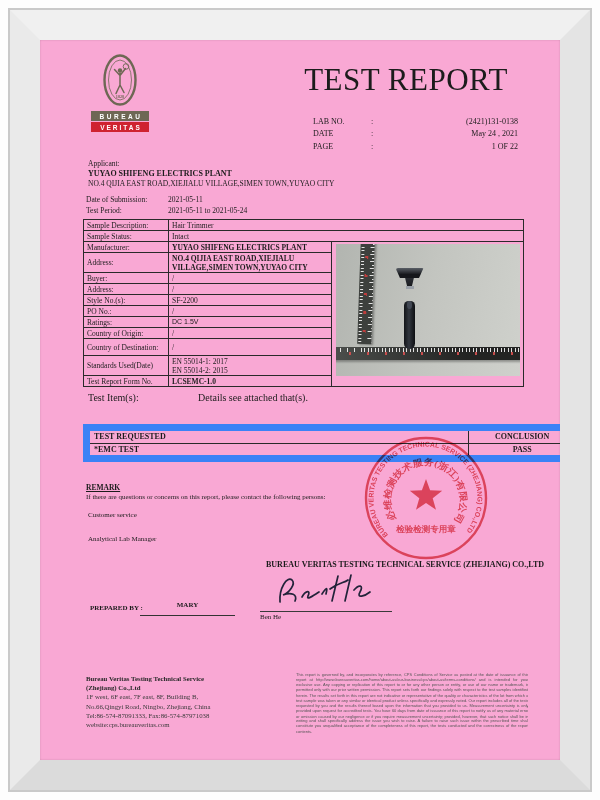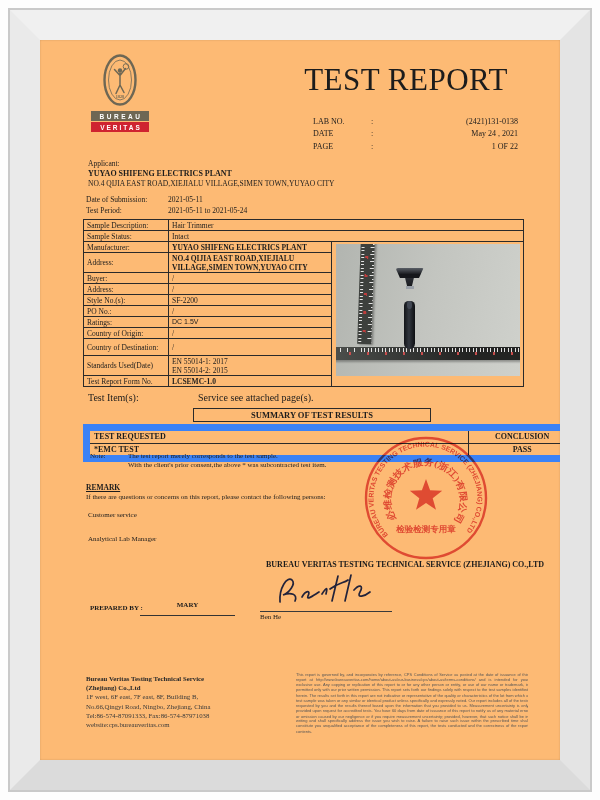--- a/index.html
+++ b/index.html
@@ -7,21 +7,21 @@
   .scene { width:600px; height:800px; background:#fdfdfd; padding:10px; }
   .frame-bevel {
     width:100%; height:100%;
     border:30px solid;
     border-color:#f0f0f0 #e4e4e4 #dbdbdb #eaeaea;
     outline:2px solid #c9c9c9;
     box-shadow: inset 0 0 3px rgba(0,0,0,.25);
   }
   .paper {
     position:relative; width:100%; height:100%;
-    background:#fdba74; color:#1c1c1c;
+    background:#f9a8d4; color:#1c1c1c;
     box-shadow: inset 0 0 2px rgba(0,0,0,.18);
     overflow:hidden;
   }
   .abs { position:absolute; }
 
   
   .logo { left:51px; top:14px; width:58px; text-align:center; }
   .logo svg { display:block; margin:0 auto; }
   .logo-bar1 { margin-top:3px; background:#6e6754; color:#fff; font-family:"Liberation Sans",sans-serif;
     font-size:6.5px; font-weight:bold; letter-spacing:2.5px; padding:2px 0 1px 2px; }
@@ -249,42 +249,34 @@
         <tr>
           <td class="c1 h11">Test Report Form No.</td>
           <td class="c2 bold">LCSEMC-1.0</td>
         </tr>
       </tbody>
           </table>
     </div>
 
     <div class="abs test-items">
       <span>Test Item(s):</span>
-      <span>Service see attached page(s).</span>
-    </div>
-
-    <div class="abs sum-box">SUMMARY OF TEST RESULTS</div>
+      <span>Details see attached that(s).</span>
+    </div>
+
     <div class="abs sum-table">
       <div class="sum-row hdr">
         <div>TEST REQUESTED</div>
         <div class="con">CONCLUSION</div>
       </div>
       <div class="sum-row">
         <div>*EMC TEST</div>
         <div class="con">PASS</div>
       </div>
     </div>
 
-    <div class="abs note">
-      <span>Note:</span>
-      <span>
-        <div>The test report merely corresponds to the test sample.</div>
-        <div>With the client's prior consent,the above * was subcontracted test item.</div>
-      </span>
-    </div>
 
     <div class="abs remark">
       <div class="hd">REMARK</div>
       <div>If there are questions or concerns on this report, please contact the following persons:</div>
       <div class="roles">
         <div class="role1">Customer service</div>
         <div class="role2">Analytical Lab Manager</div>
       </div>
     </div>
     <div class="abs company-line">BUREAU VERITAS TESTING TECHNICAL SERVICE (ZHEJIANG) CO.,LTD</div>

